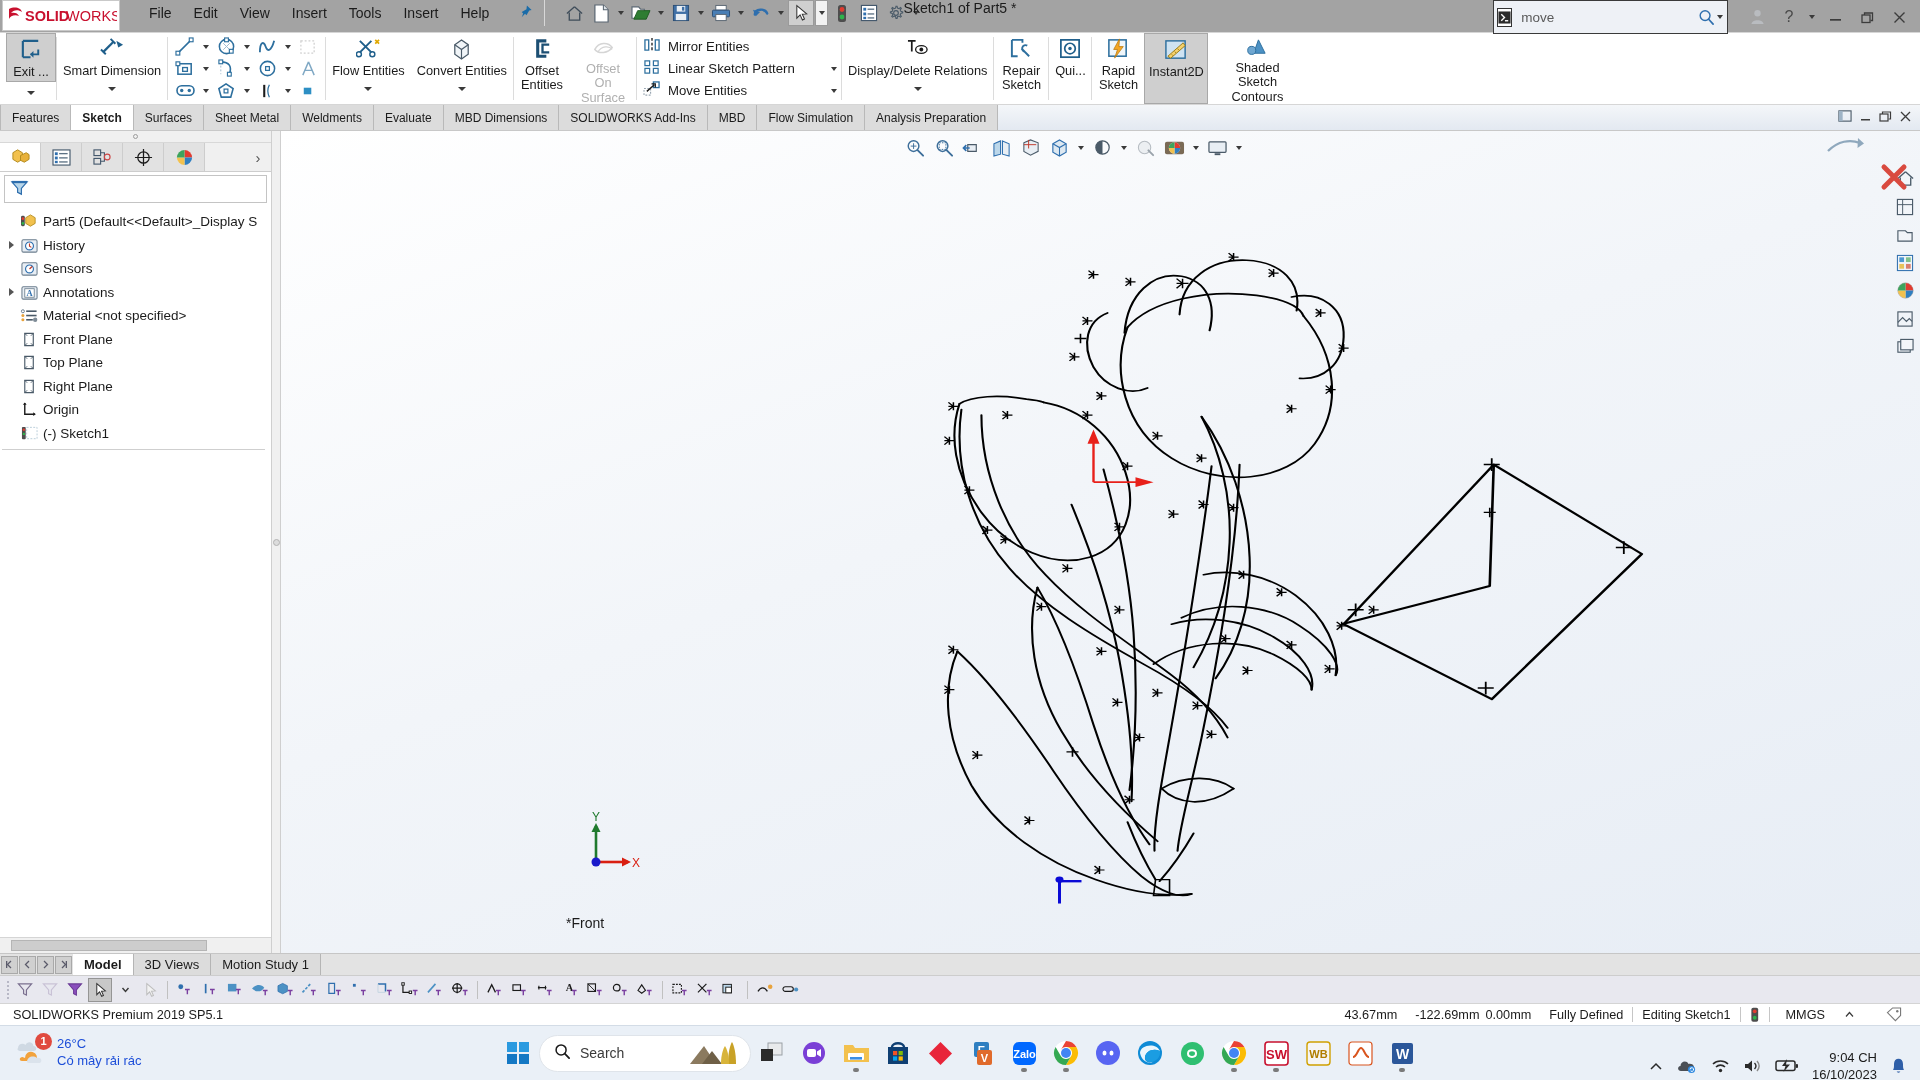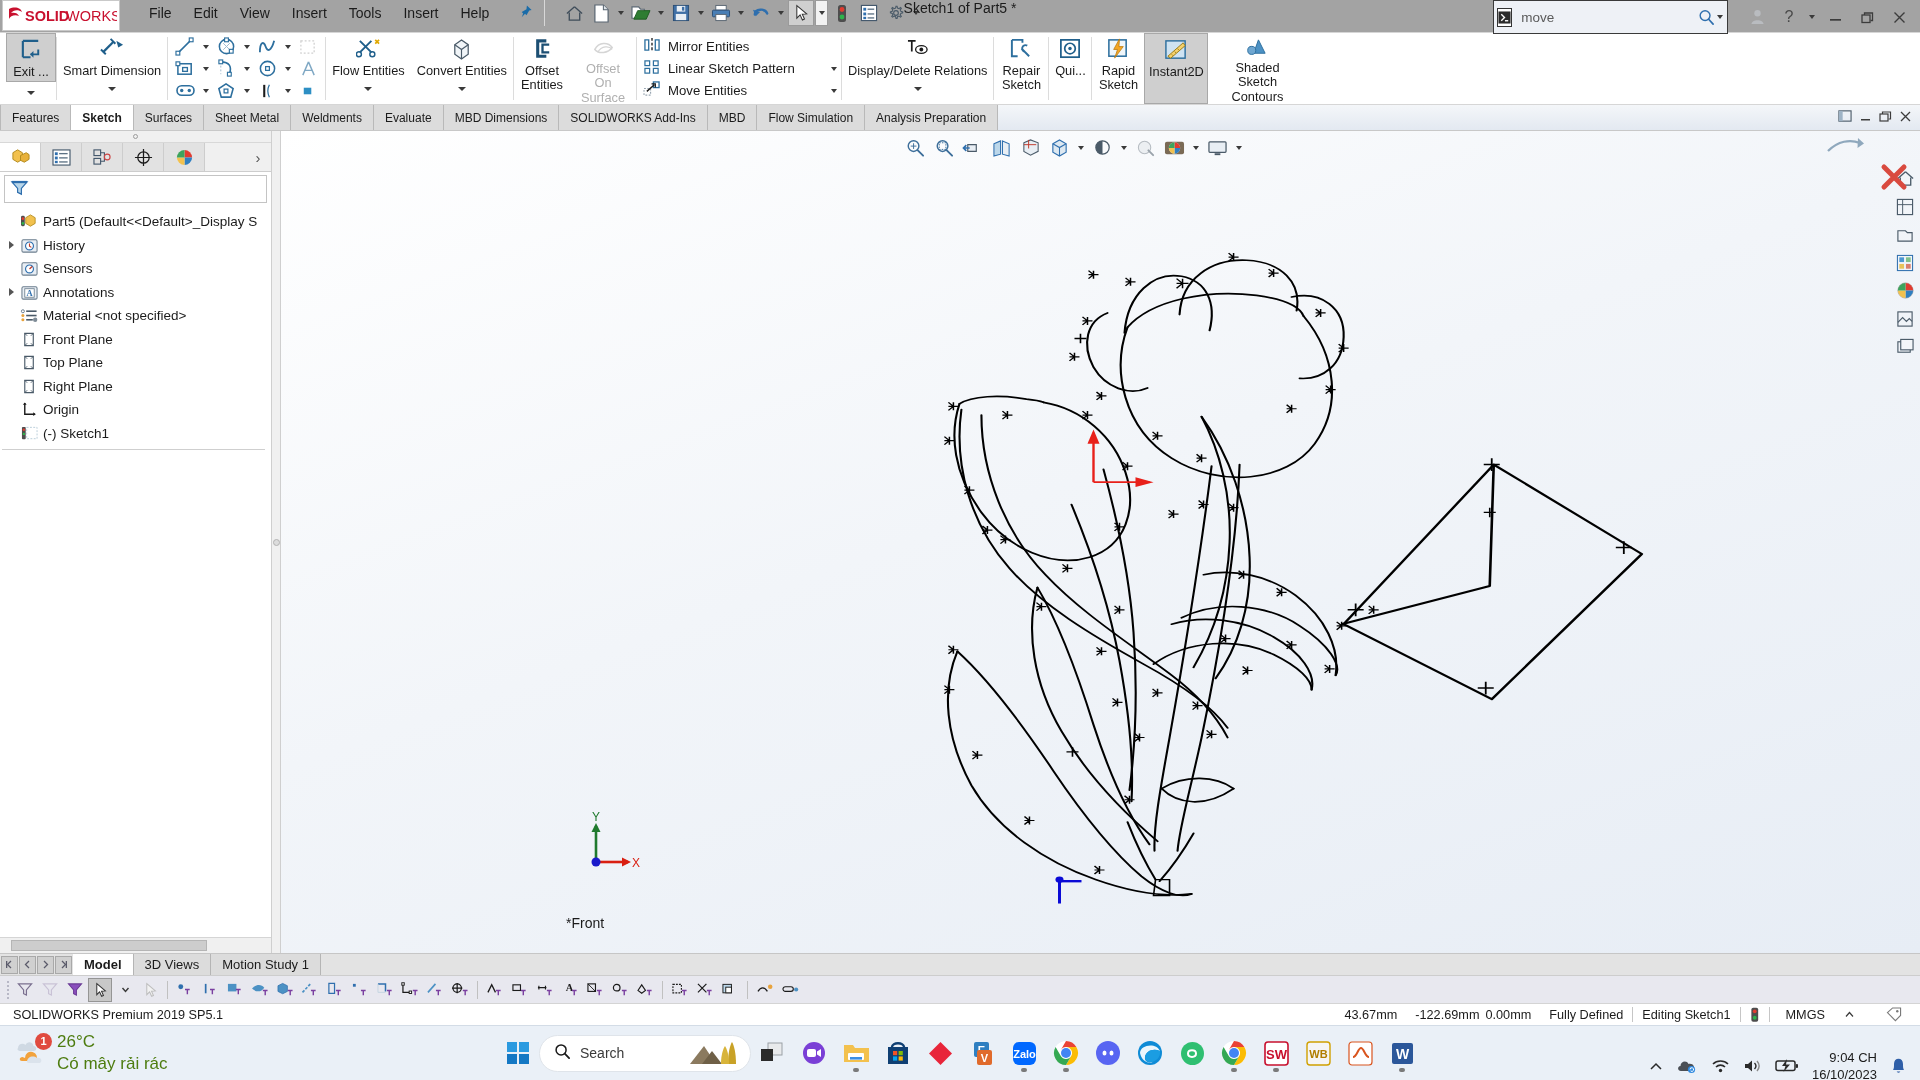--- a/index.html
+++ b/index.html
@@ -148,21 +148,21 @@
   }
   .sb-seg{ padding:0 9px; display:flex; align-items:center; height:100%; white-space:nowrap;}
   .sb-div{ width:1px;height:15px;background:#c6c6c6; }
 
   
   .taskbar {
     height:55px; background:#eaf0f7; display:flex; align-items:center; flex:0 0 55px;
     border-top:1px solid #d3dce6; position:relative;
   }
   .weather{ display:flex; align-items:center; gap:9px; padding-left:14px; }
-  .weather .wtxt{ font-size:17px; line-height:1.28; color:#4d7c0f; }
+  .weather .wtxt{ font-size:13px; line-height:1.28; color:#1d4ed8; }
   .tb-center{ position:absolute; left:0; right:0; display:flex; align-items:center; justify-content:center; }
   .tb-ico{ width:42px;height:42px;display:flex;align-items:center;justify-content:center;position:relative;border-radius:5px;}
   .tb-ico .run{ position:absolute; bottom:2px; left:50%; transform:translateX(-50%); width:6px;height:4px;border-radius:2px;background:#7a7a7a;}
   .tb-search{
     width:212px;height:37px;background:#fff;border-radius:19px;display:flex;align-items:center;
     padding:0 6px 0 14px; gap:9px; border:1px solid #dfe4ea; overflow:hidden;
   }
   .tb-search .sp{ font-size:14px;color:#3a3a3a; }
   .tray{ margin-left:auto; display:flex; align-items:center; gap:13px; padding-right:13px;margin-top:28px; }
   .clock{ font-size:13px; text-align:right; line-height:1.3; color:#1b1b1b; }

